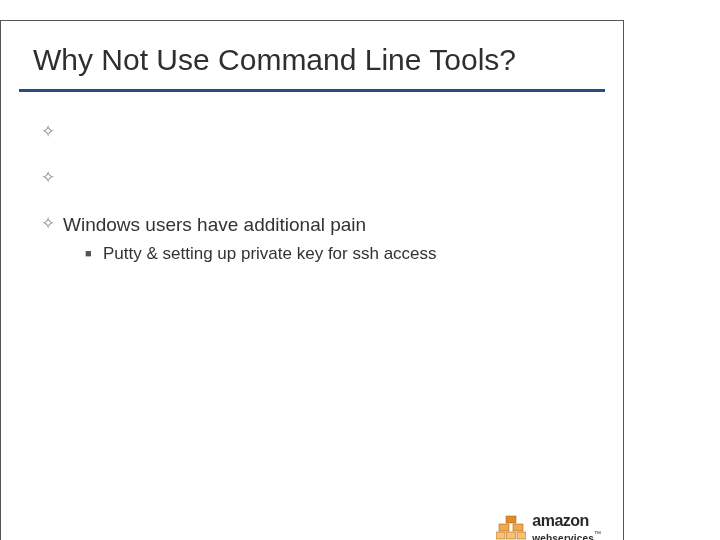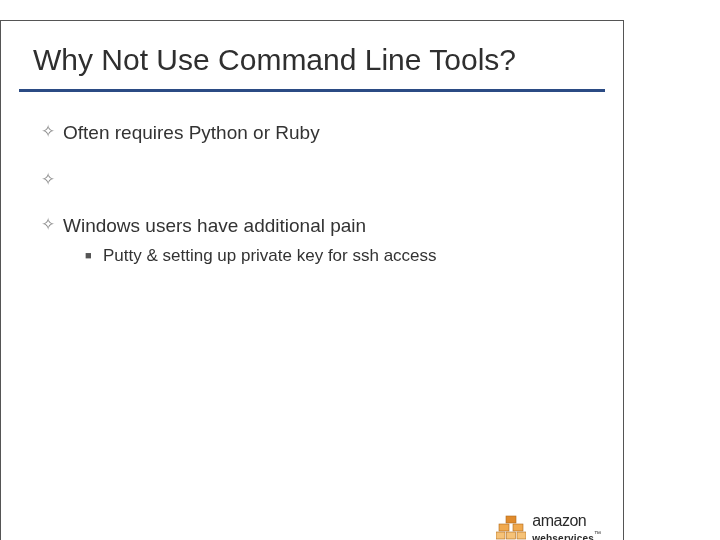--- a/index.html
+++ b/index.html
@@ -69,21 +69,21 @@
     right: 22px;
     bottom: 14px;
     display: flex;
     align-items: center;
     gap: 6px;
   }
   .logo-text { line-height: 1; }
   .logo-text .a {
     font-family: Arial, sans-serif;
     font-size: 16px;
-    font-weight: 400;
+    font-weight: 700;
     color: #2a2a2a;
     letter-spacing: -0.5px;
   }
   .logo-text .w {
     font-family: Liberation Sans, sans-serif;
     font-size: 10px;
     font-weight: 700;
     color: #2a2a2a;
     letter-spacing: 0.2px;
   }
@@ -98,21 +98,20 @@
 
 <div class="slide">
 
   <div class="title">Why Not Use Command Line Tools?</div>
   <hr class="rule">
 
   <div class="content">
 
     <div class="b1">
       <span class="mark">✧</span>
-      <span>Often requires Python or Ruby</span>
     </div>
 
     <div class="b1">
       <span class="mark">✧</span>
     </div>
 
     <div class="b1">
       <span class="mark">✧</span>
       <span>Windows users have additional pain</span>
     </div>

